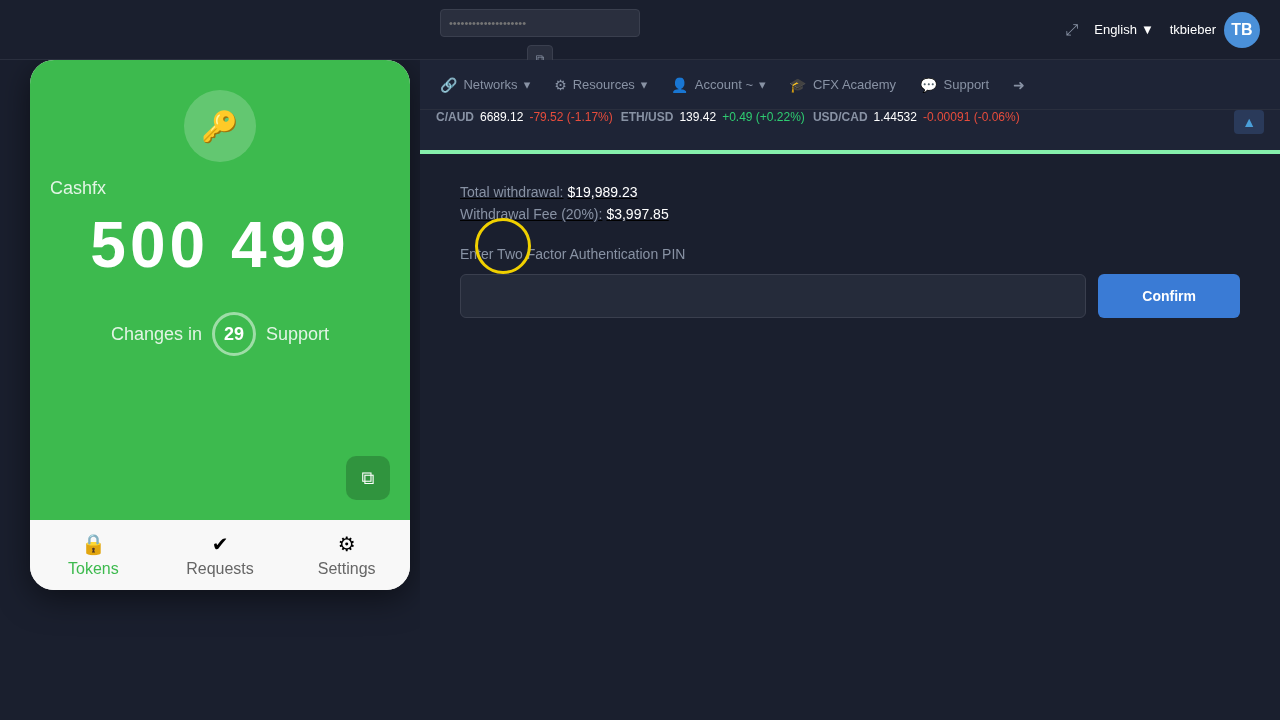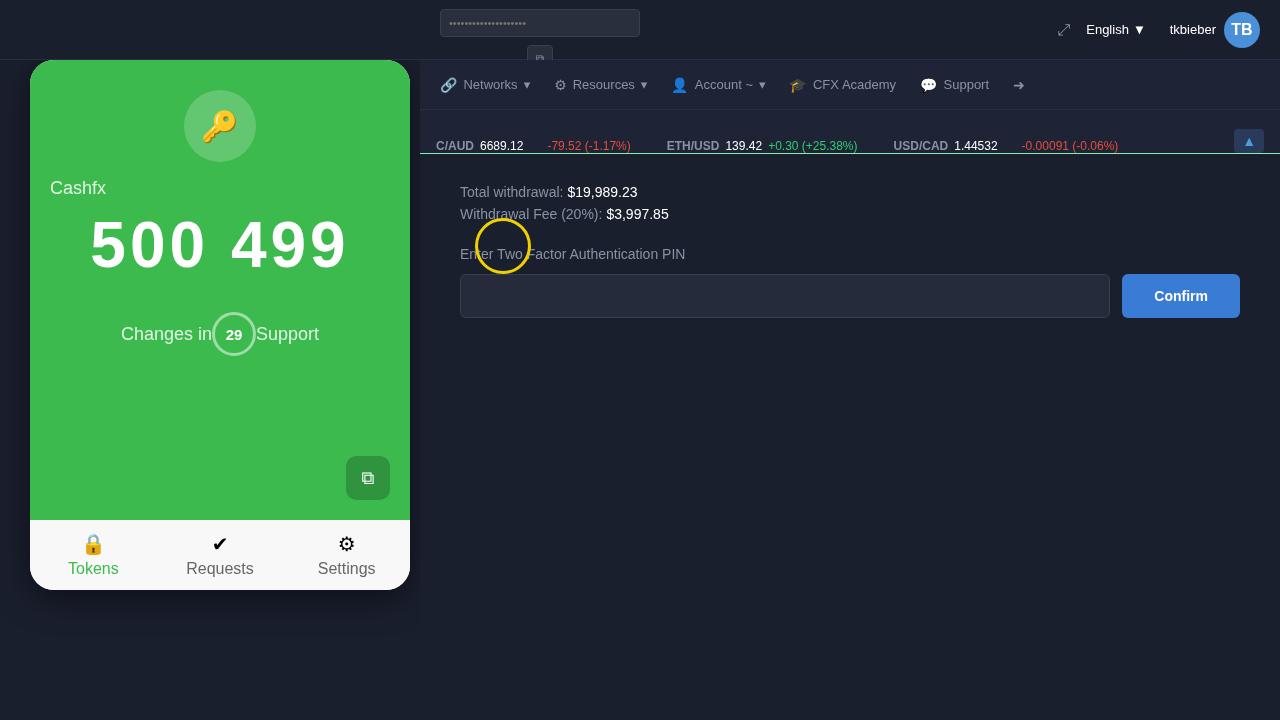--- a/index.html
+++ b/index.html
@@ -82,21 +82,20 @@
       cursor: pointer;
       justify-content: flex-end;
     }
 
     .user-section {
       display: flex;
       align-items: center;
       gap: 8px;
       color: #ffffff;
       font-size: 13px;
-      margin-left: 8px;
     }
 
     .avatar {
       width: 36px;
       height: 36px;
       background: #4a90d9;
       border-radius: 50%;
       display: flex;
       align-items: center;
       justify-content: center;
@@ -133,38 +132,38 @@
 
     
     .ticker-bar {
       position: absolute;
       top: 110px;
       left: 420px;
       right: 0;
       height: 44px;
       background: #1e2436;
       display: flex;
-      align-items: flex-end;
+      align-items: flex-start;
       padding: 0 16px;
-      gap: 36px;
+      gap: 8px;
       overflow: hidden;
-      border-bottom: 1px solid #86efac;
+      border-bottom: 4px solid #86efac;
     }
 
     .ticker-item {
       display: flex;
       align-items: center;
       gap: 6px;
       white-space: nowrap;
       font-size: 12px;
     }
 
     .ticker-pair { color: #8892a4; font-weight: 600; }
     .ticker-price { color: #ffffff; }
-    .ticker-change-neg { color: #e74c3c; margin-left: 18px; }
+    .ticker-change-neg { color: #e74c3c; }
     .ticker-change-pos { color: #2ecc71; }
 
     .ticker-arrow {
       margin-left: auto;
       background: #2a3a5a;
       border: none;
       border-radius: 4px;
       padding: 4px 8px;
       color: #4a9fd9;
       cursor: pointer;
@@ -177,20 +176,21 @@
       top: 154px;
       left: 420px;
       right: 0;
       bottom: 0;
       background: #1a1f2e;
       padding: 30px 40px;
     }
 
     .withdrawal-summary {
       margin-bottom: 4px;
+      text-decoration: underline;
     }
 
     .summary-row {
       display: flex;
       gap: 4px;
       margin-bottom: 6px;
       font-size: 14px;
     }
 
     .summary-label { color: #8892a4; }
@@ -220,21 +220,21 @@
       height: 44px;
       padding: 0 16px;
       color: #ffffff;
       font-size: 14px;
     }
 
     .confirm-btn {
       background: #3a7bd5;
       border: none;
       border-radius: 6px;
-      padding: 10px 32px;
+      padding: 10px 44px;
       color: #ffffff;
       font-size: 14px;
       font-weight: 600;
       cursor: pointer;
       height: 44px;
       white-space: nowrap;
     }
 
     
     .cursor-indicator {
@@ -301,34 +301,35 @@
       color: #ffffff;
       font-size: 64px;
       font-weight: 700;
       letter-spacing: 4px;
       margin-bottom: 30px;
     }
 
     .changes-row {
       display: flex;
       align-items: center;
+      gap: 10px;
       color: rgba(255,255,255,0.85);
       font-size: 18px;
     }
 
     .countdown-circle {
       width: 44px;
       height: 44px;
       border-radius: 50%;
       border: 3px solid rgba(255,255,255,0.5);
       display: flex;
       align-items: center;
       justify-content: center;
       color: white;
-      font-size: 15px;
+      font-size: 18px;
       font-weight: 600;
       position: relative;
     }
 
     .copy-icon-btn {
       position: absolute;
       bottom: 20px;
       right: 20px;
       width: 44px;
       height: 44px;
@@ -453,21 +454,21 @@
 
 <div class="ticker-bar">
   <div class="ticker-item">
     <span class="ticker-pair">C/AUD</span>
     <span class="ticker-price">6689.12</span>
     <span class="ticker-change-neg">-79.52 (-1.17%)</span>
   </div>
   <div class="ticker-item">
     <span class="ticker-pair">ETH/USD</span>
     <span class="ticker-price">139.42</span>
-    <span class="ticker-change-pos">+0.30 (+25.38%)</span>
+    <span class="ticker-change-pos">+0.49 (+0.22%)</span>
   </div>
   <div class="ticker-item">
     <span class="ticker-pair">USD/CAD</span>
     <span class="ticker-price">1.44532</span>
     <span class="ticker-change-neg">-0.00091 (-0.06%)</span>
   </div>
   <button class="ticker-arrow">▲</button>
 </div>
 
 <div class="main-content">

